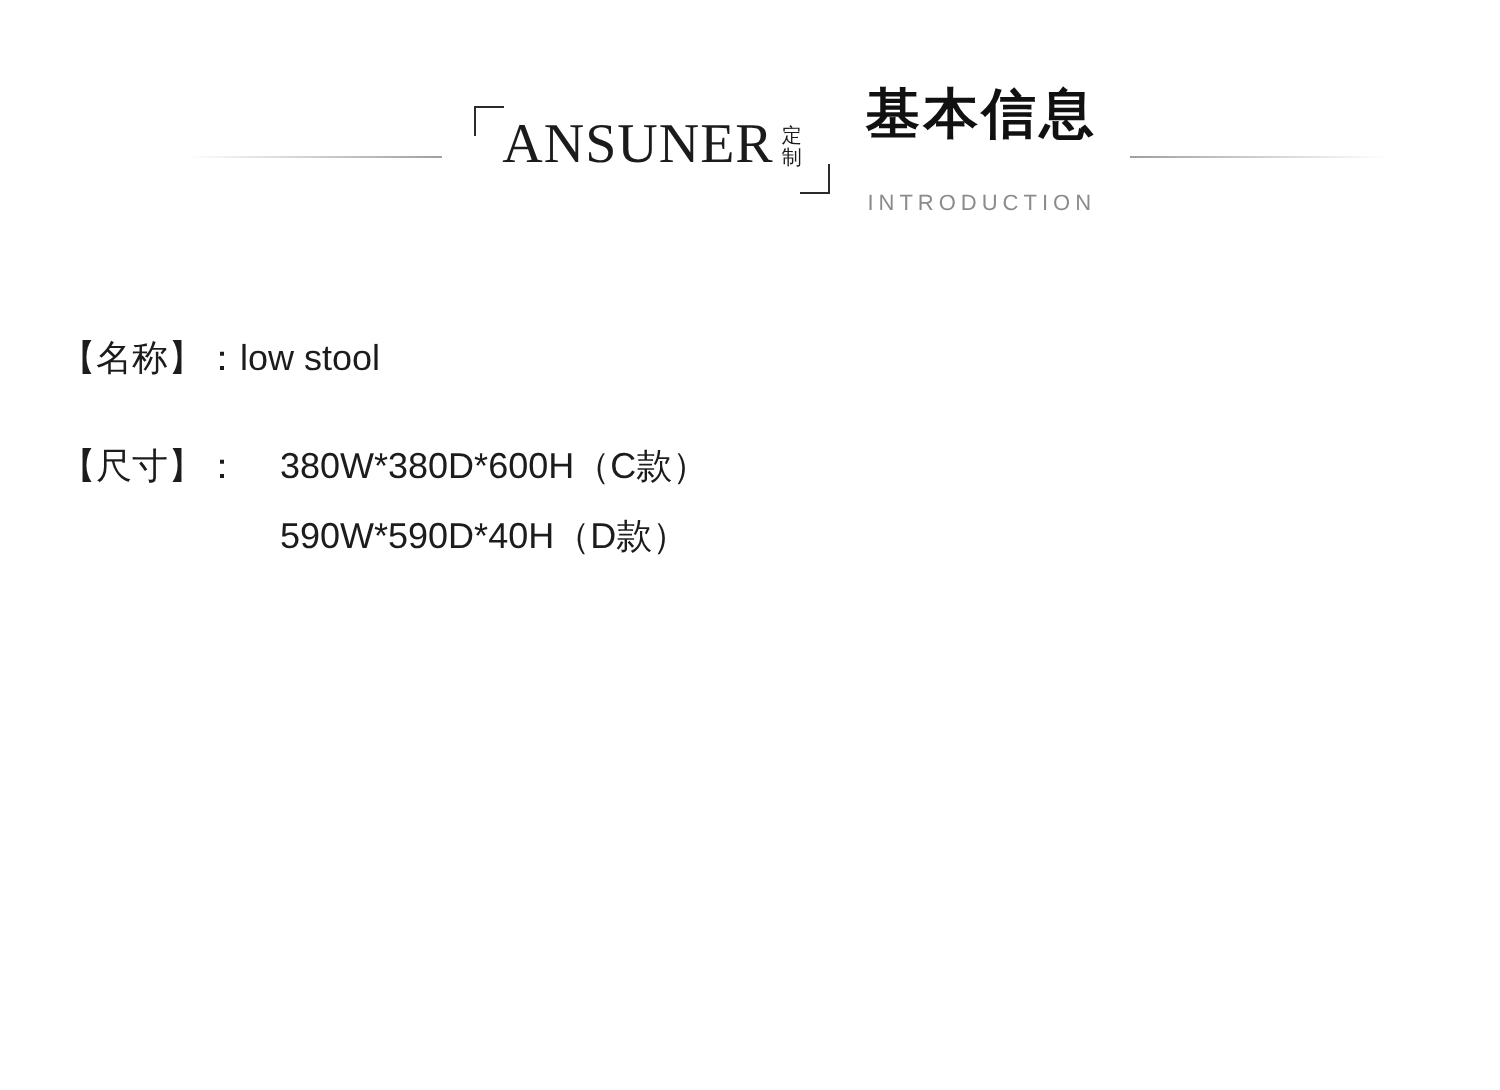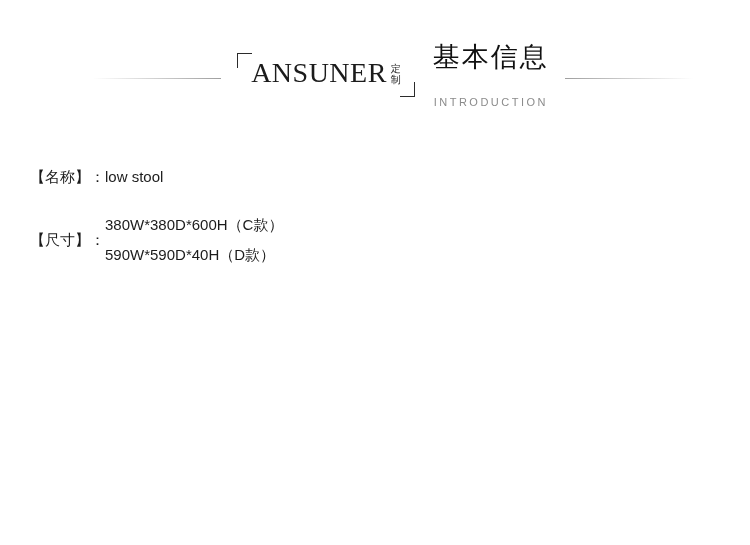--- a/index.html
+++ b/index.html
@@ -94,36 +94,36 @@
     flex-direction: column;
     align-items: center;
     padding-bottom: 2px;
   }
   .title-block {
     margin-left: 18px;
     text-align: center;
   }
   .title-cn {
     font-size: 27px;
-    font-weight: normal;
+    font-weight: bold;
     letter-spacing: 2px;
     color: #111111;
     line-height: 1.15;
   }
   .title-en {
     margin-top: 22px;
     font-size: 11px;
     letter-spacing: 2.5px;
     color: #8b8b8b;
   }
 
   
   .specs {
     padding: 14px 30px 0 30px;
-    font-size: 15px;
+    font-size: 18px;
     color: #1c1c1c;
   }
   .spec-row {
     margin-bottom: 20px;
     line-height: 1.75;
   }
   .spec-label {
     white-space: nowrap;
   }
   .spec-value {
@@ -132,21 +132,22 @@
   .sizes {
     display: inline-block;
     vertical-align: top;
   }
   .size-line {
     line-height: 1.95;
     white-space: nowrap;
   }
   .spec-row-sizes {
     display: flex;
-    align-items: center;
+    align-items: flex-start;
+    gap: 20px;
   }
   .spec-row-sizes .spec-label {
     line-height: 1.95;
   }
 </style>
 </head>
 <body>
 
 <div class="page">
 

